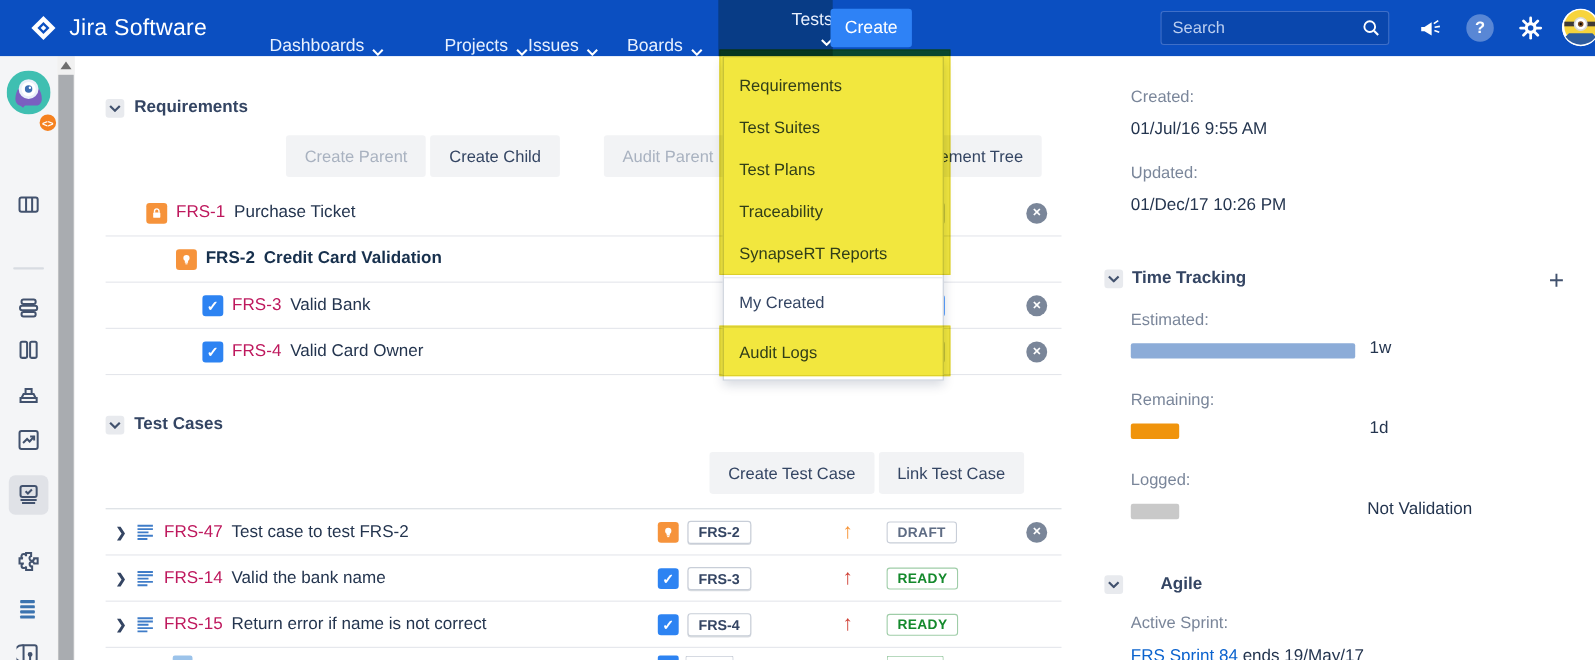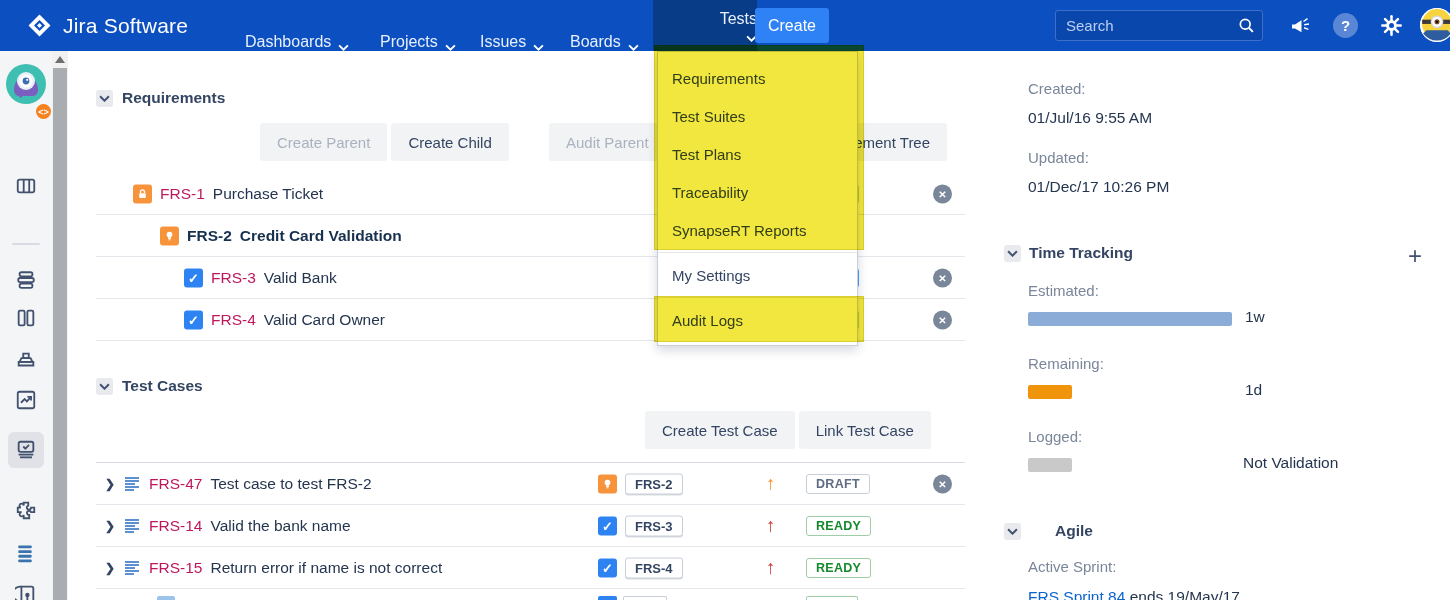--- a/index.html
+++ b/index.html
@@ -395,21 +395,21 @@
           <path d="M16 13l3 3-3 3-3-3z" fill="#fff"></path>
         </svg>
       <span class="logo-text">Jira Software</span>
     </div>
     <div class="nav-item" style="left:245px;">
         <span>Dashboards</span>
         <svg width="11" height="7" viewBox="0 0 10 6">
           <path d="M1 1l4 4 4-4" stroke="#fff" stroke-width="1.7" fill="none"></path>
         </svg>
       </div>
-    <div class="nav-item" style="left:380px;">
+    <div class="nav-item" style="left:404px;">
         <span>Projects</span>
         <svg width="11" height="7" viewBox="0 0 10 6">
           <path d="M1 1l4 4 4-4" stroke="#fff" stroke-width="1.7" fill="none"></path>
         </svg>
       </div>
     <div class="nav-item" style="left:480px;">
         <span>Issues</span>
         <svg width="11" height="7" viewBox="0 0 10 6">
           <path d="M1 1l4 4 4-4" stroke="#fff" stroke-width="1.7" fill="none"></path>
         </svg>
@@ -463,21 +463,21 @@
         </svg></span>
   </div>
 
   <div class="tests-menu">
     <div class="menu-item">Requirements</div>
     <div class="menu-item">Test Suites</div>
     <div class="menu-item">Test Plans</div>
     <div class="menu-item">Traceability</div>
     <div class="menu-item">SynapseRT Reports</div>
     <div class="menu-sep"></div>
-    <div class="menu-item">My Settings</div>
+    <div class="menu-item">My Created</div>
     <div class="menu-sep"></div>
     <div class="menu-item">Audit Logs</div>
   </div>
 
   <div class="hl hl1"></div>
   <div class="hl hl2"></div>
 
 </div>
 
 </body></html>

